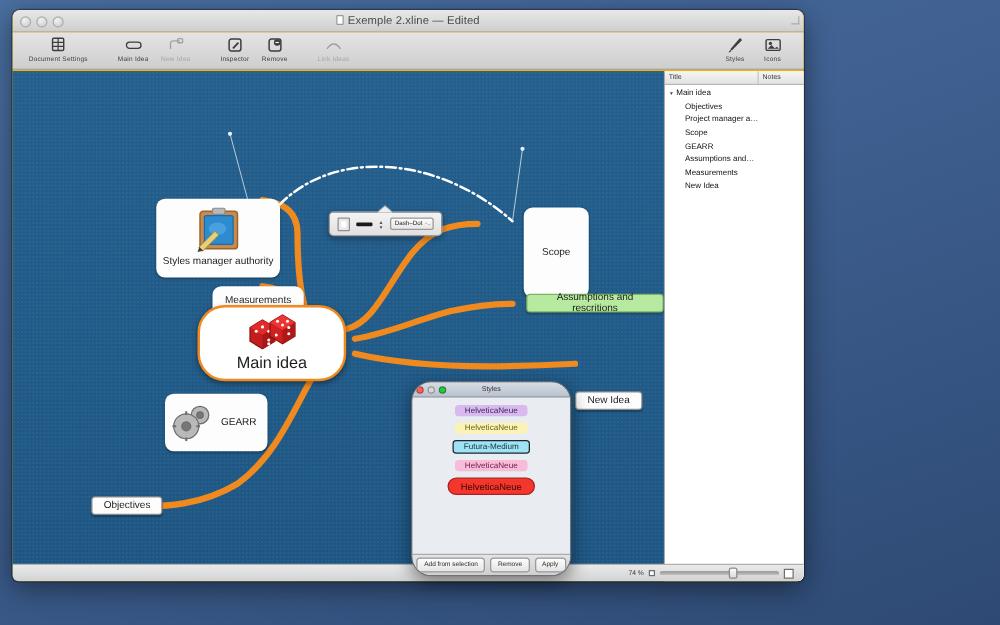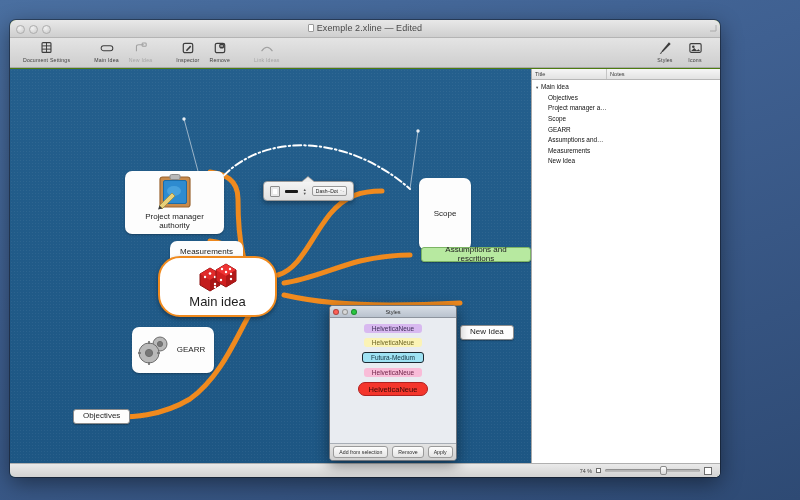--- a/index.html
+++ b/index.html
@@ -5,24 +5,24 @@
   * { box-sizing: border-box; margin:0; padding:0; }
   html,body { width:800px; height:500px; overflow:hidden; }
   body {
     font-family: "Liberation Sans", sans-serif;
     background: linear-gradient(160deg,#4a6fa0 0%,#3f6091 40%,#2e4a74 100%);
     -webkit-font-smoothing:antialiased;
   }
 
   
   #app-window{
-    position:absolute; left:10px; top:20px; width:710px; height:457px;
+    position:absolute; left:10px; top:8px; width:633px; height:457px;
     border-radius:6px 6px 5px 5px;
     box-shadow:0 6px 22px rgba(0,0,0,.45), 0 0 0 1px rgba(0,0,0,.35);
-    overflow:hidden; background:#4d7c0f;
+    overflow:hidden; background:#eab308;
   }
 
   
   .titlebar{
     height:18px; position:relative;
     background:linear-gradient(#e8e8e8,#cfcfcf);
     border-bottom:1px solid #b4b4b4;
   }
   .lights{ position:absolute; left:6px; top:5px; display:flex; gap:4px; }
   .light{ width:9px;height:9px;border-radius:50%;
@@ -145,21 +145,21 @@
   .zoom-small{ width:5px;height:5px; }
   .zoom-big{ width:8px;height:8px; }
   .slider{ position:relative; width:95px; height:3px; background:#b9b9b9;
     border-radius:2px; box-shadow:inset 0 1px 1px rgba(0,0,0,.25); }
   .slider .knob{ position:absolute; left:58%; top:-3px; width:7px;height:9px;
     background:linear-gradient(#fdfdfd,#d9d9d9); border:1px solid #8b8b8b; border-radius:2px;}
 
   
   #styles-panel{
     position:absolute; left:329px; top:305px; width:128px; height:156px;
-    background:#e6e9ee; border:1px solid #6d737c; border-radius:4px;
+    background:#e6e9ee; border:1px solid #6d737c; border-radius:16px;
     box-shadow:0 4px 14px rgba(0,0,0,.45); overflow:hidden;
     display:flex; flex-direction:column;
   }
   .sp-title{
     height:12px; position:relative;
     background:linear-gradient(#d7dde5,#b9c2ce);
     border-bottom:1px solid #8d949e;
   }
   .sp-lights{ position:absolute; left:3px; top:3px; display:flex; gap:3px;}
   .sp-light{ width:6px;height:6px;border-radius:50%; border:1px solid rgba(0,0,0,.3); }
@@ -326,21 +326,21 @@
         <span>
           <svg width="40" height="36" viewBox="0 0 40 36">
             <rect x="5" y="3" width="30" height="30" rx="2.5" fill="#c98a4a" stroke="#9a6531" stroke-width="1.2"></rect>
             <rect x="8.5" y="6.5" width="23" height="23" rx="1.5" fill="#2e8bd0" stroke="#1b6ca8" stroke-width="1"></rect>
             <ellipse cx="19" cy="17" rx="7" ry="5" fill="#5fb4e8" opacity=".55"></ellipse>
             <rect x="15" y="0.5" width="10" height="5" rx="1.5" fill="#b9b9b9" stroke="#8c8c8c" stroke-width="1"></rect>
             <path d="M4 32 L17 19 L20 22 L7 35 Z" fill="#e8d07a" stroke="#9c8a3d" stroke-width=".8"></path>
             <path d="M3 35.5 L4.5 31.5 L7.5 34.5 Z" fill="#3a3a3a"></path>
           </svg>
         </span>
-        <span class="ntxt">Project manager authority</span>
+        <span class="ntxt">Styles manager authority</span>
       </div>
 
       <div class="node" style="left:160px;top:172px;width:73px;height:58px;">
         <span class="ntxt">Measurements</span>
         <span>
           <svg width="38" height="34" viewBox="0 0 38 34">
             <ellipse cx="9" cy="7" rx="6" ry="5" fill="#e9e9e9" stroke="#9c9c9c" stroke-width="1"></ellipse>
             <ellipse cx="27" cy="7" rx="6" ry="5" fill="#e9e9e9" stroke="#9c9c9c" stroke-width="1"></ellipse>
             <circle cx="18.5" cy="19" r="12.5" fill="#f0a32a" stroke="#c97f12" stroke-width="1.4"></circle>
             <circle cx="18.5" cy="19" r="9.5" fill="#fdfaf2" stroke="#d8ab4e" stroke-width="1"></circle>

